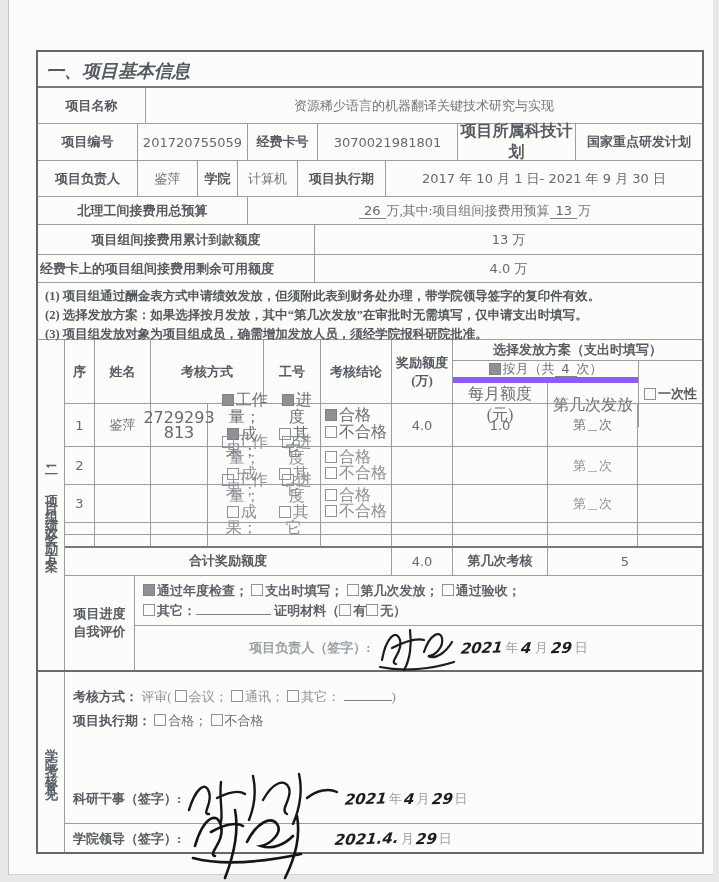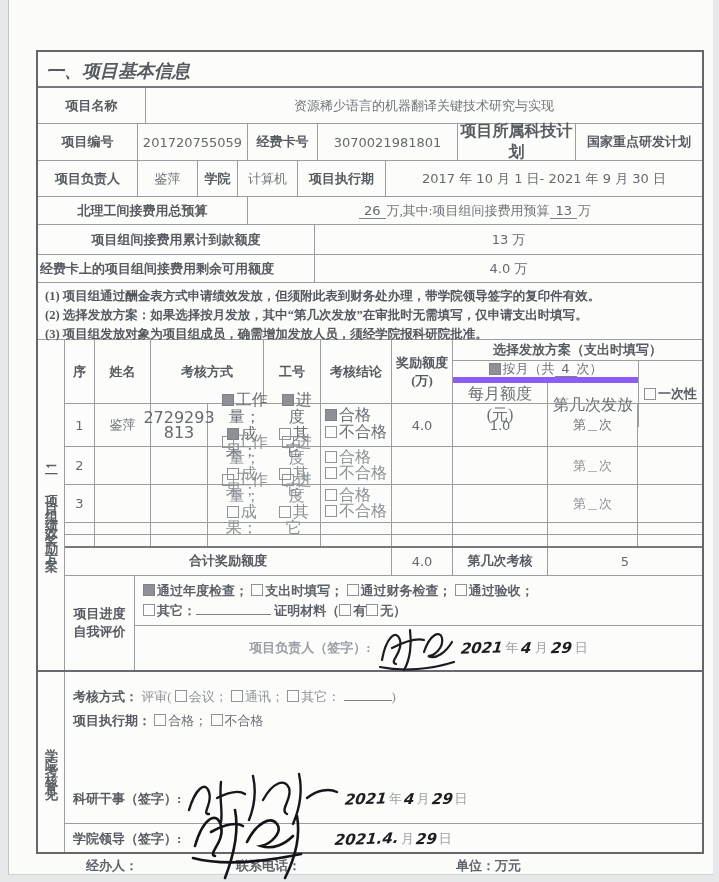--- a/index.html
+++ b/index.html
@@ -261,21 +261,21 @@
           <div class="c last num" style="flex:1">5</div>
         </div>
 
         <div class="row bt" style="height:96px">
           <div class="c lab" style="width:70px;padding:2px 4px">项目进度自我评价</div>
           <div style="flex:1;display:flex;flex-direction:column">
             <div style="height:50px;border-bottom:1px solid #9b9ea1;box-sizing:border-box;padding:5px 8px;line-height:20px;color:#5d626a;font-weight:bold">
               <div>
                 <span class="cb on"></span><span>通过年度检查；</span>
                 <span class="cb"></span><span>支出时填写；</span>
-                <span class="cb"></span><span>通过财务检查；</span>
+                <span class="cb"></span><span>第几次发放；</span>
                 <span class="cb"></span><span>通过验收；</span>
               </div>
               <div>
                 <span class="cb"></span><span>其它：</span><span class="blank" style="width:75px"></span>
                 <span>证明材料（</span><span class="cb"></span><span>有</span><span class="cb"></span><span>无</span><span>）</span>
               </div>
             </div>
             <div style="flex:1;display:flex;align-items:center;justify-content:center;gap:3px">
               <span class="gray" style="font-weight:bold">项目负责人（签字）:</span>
               <svg class="sig-svg" width="84" height="52" viewBox="0 0 84 52" style="margin:-18px 0">
@@ -355,19 +355,14 @@
           </svg>
           <span class="hand">2021.4.</span>
           <span class="gray">月</span>
           <span class="hand">29</span>
           <span class="gray">日</span>
         </div>
       </div>
     </div>
   </div>
 
-  <div class="footer">
-    <span style="left:50px">经办人：</span>
-    <span style="left:200px">联系电话：</span>
-    <span style="left:420px">单位：万元</span>
-  </div>
 
 </div>
 
 </body></html>

